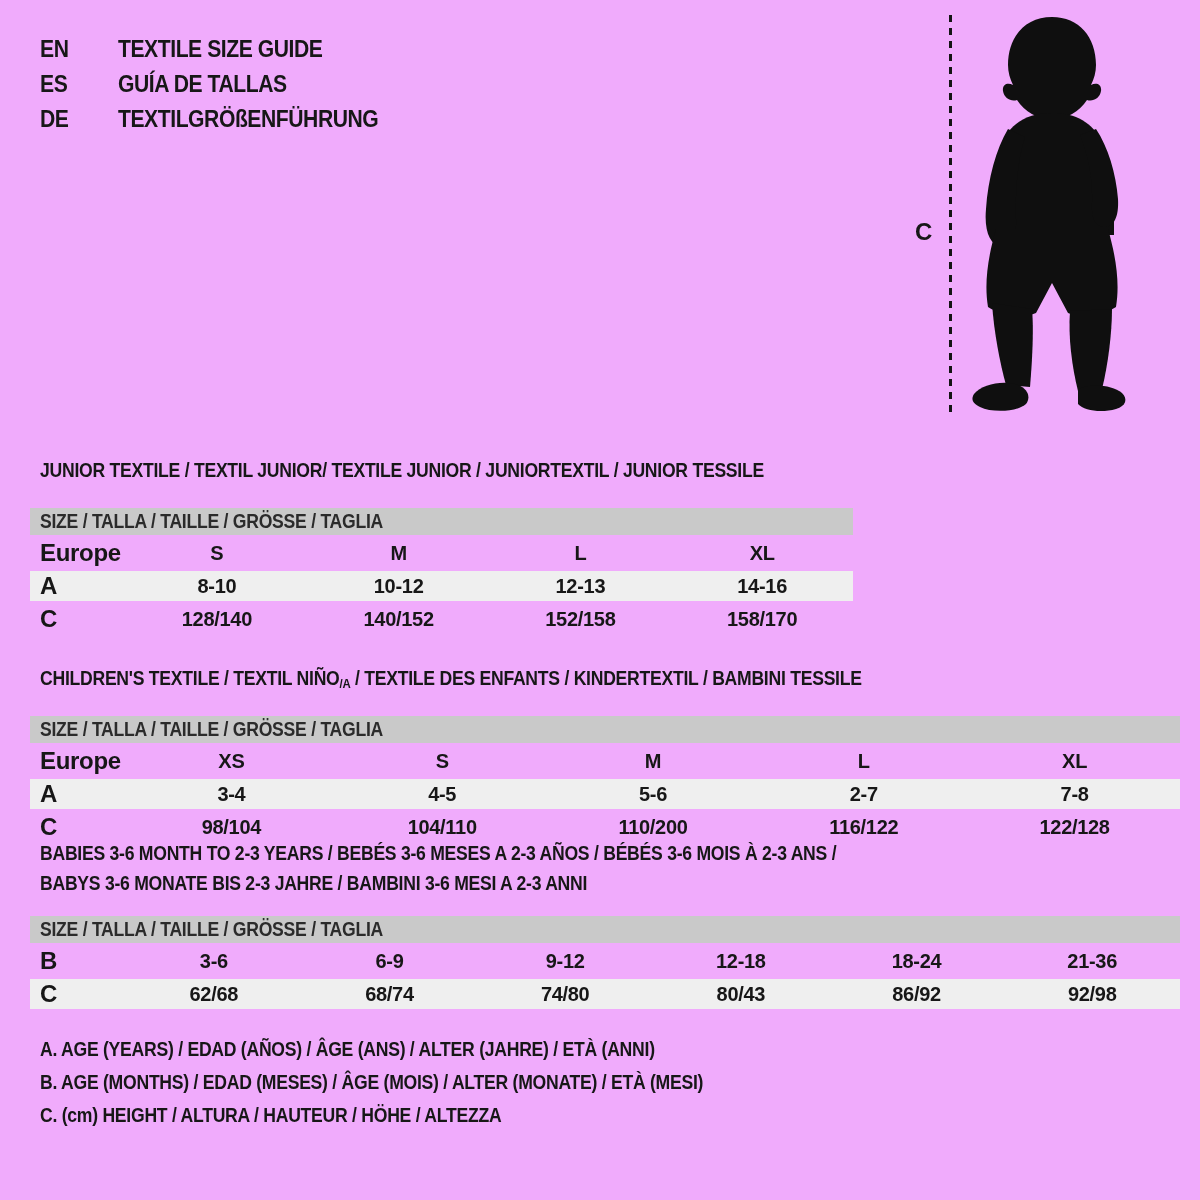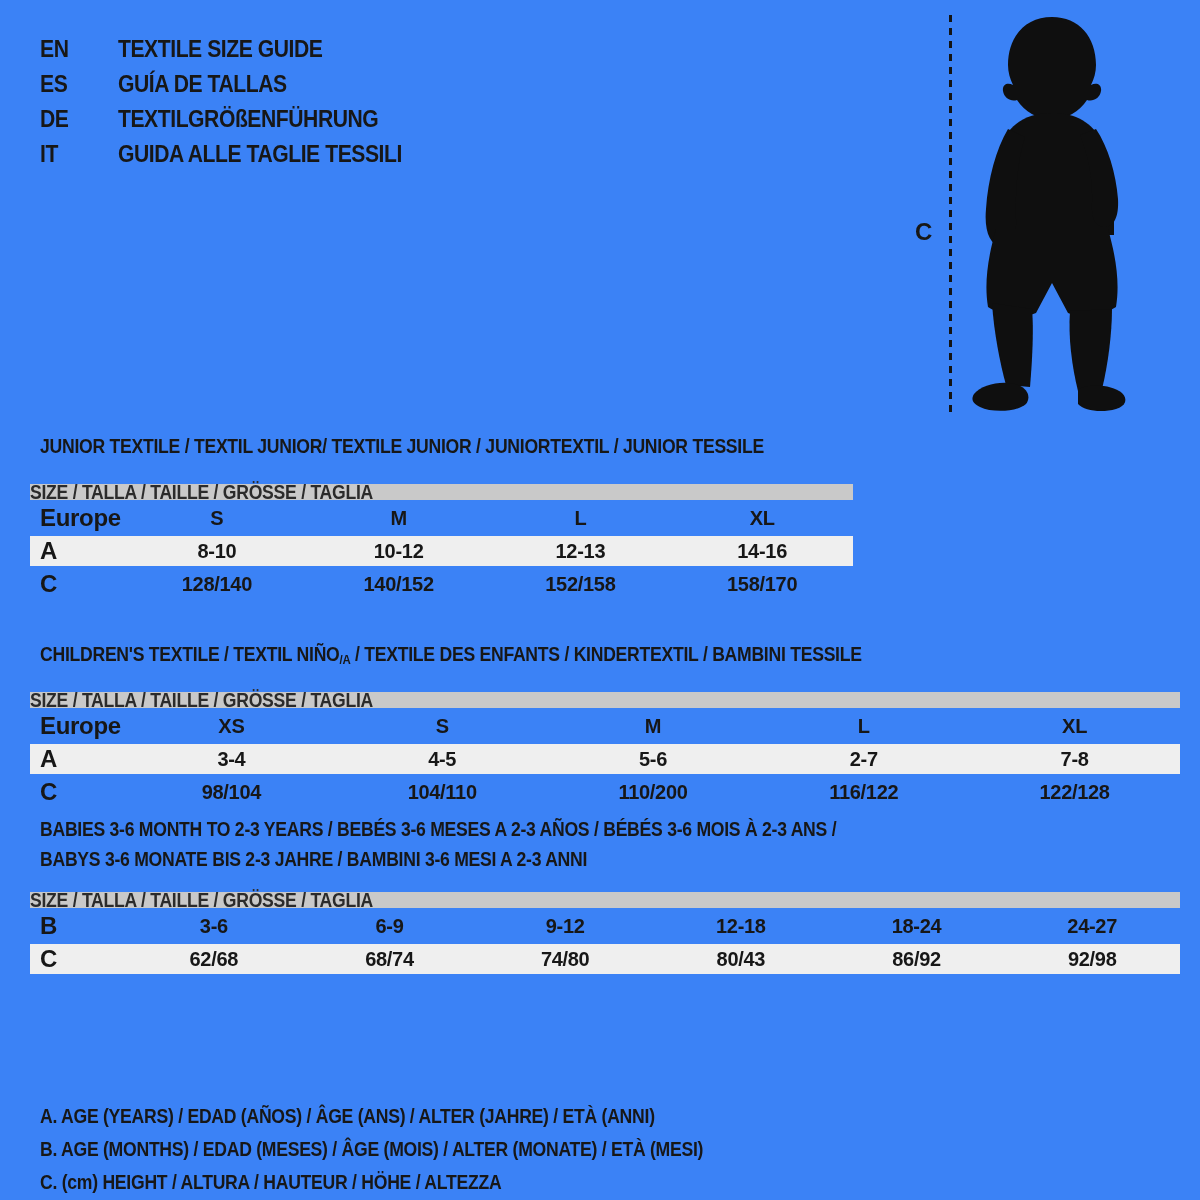--- a/index.html
+++ b/index.html
@@ -1,20 +1,20 @@
 <!DOCTYPE html>
 <html><head>
 <meta charset="utf-8">
 <style>
   html, body { margin: 0; padding: 0; background: #ffffff; }
   .stage {
     position: relative;
     width: 1200px;
     height: 1200px;
-    background: #3b82f6;
+    background: #f0abfc;
     font-family: "Liberation Sans", "DejaVu Sans", sans-serif;
     color: #171717;
     overflow: hidden;
     text-decoration: underline;
   }
   .condensed { transform: scaleX(0.88); transform-origin: left center; white-space: nowrap; }
 
   
   .lang-block { position: absolute; top: 31px; left: 40px; }
   .lang-row { display: flex; height: 35px; align-items: center; }
@@ -24,73 +24,69 @@
   
   .figure-block { position: absolute; left: 905px; top: 10px; width: 255px; height: 412px; }
   .height-label { position: absolute; left: 10px; top: 208px; font-size: 24px; font-weight: 700; }
   .dash-line {
     position: absolute; left: 44px; top: 5px; width: 3px; height: 400px;
     background: repeating-linear-gradient(to bottom, #141414 0 7px, transparent 7px 13px);
   }
   .toddler-svg { position: absolute; left: 58px; top: 5px; width: 176px; height: 400px; }
 
   
-  .section { position: absolute; left: 30px; }
+  .section { position: absolute; left: 30px; margin-top: 24px; }
   .section-title {
     font-size: 20px; font-weight: 700; letter-spacing: -0.3px;
     margin-left: 10px; height: 22px; line-height: 22px; margin-bottom: 27px;
   }
   .title-sub { font-size: 13px; position: relative; top: 3px; }
   .babies-title-line { font-size: 20px; font-weight: 700; letter-spacing: -0.3px;
     margin-left: 10px; height: 30px; line-height: 30px; }
   .babies-gap { height: 18px; }
 
   .size-bar {
-    height: 16px; background: #c9c9c9; display: flex; align-items: center;
-    box-sizing: border-box;
+    height: 27px; background: #c9c9c9; display: flex; align-items: center;
+    padding-left: 10px; box-sizing: border-box;
   }
   .size-bar-label { font-size: 20px; font-weight: 700; color: #2b2b2b; letter-spacing: -0.3px; }
 
   .t-row { display: flex; height: 30px; margin-top: 3px; align-items: center; }
   .t-row.striped { background: #efefef; }
   .t-label {
     width: 96px; padding-left: 10px; box-sizing: border-box;
     font-size: 24px; font-weight: 700; letter-spacing: -0.3px;
   }
   .t-cell { flex: 1; text-align: center; font-size: 20px; font-weight: 700; letter-spacing: -0.3px; }
 
   .sec-junior   { top: 435px; width: 823px; }
   .sec-children { top: 643px; width: 1150px; }
   .sec-babies   { top: 814px; width: 1150px; }
 
   
-  .notes-block { position: absolute; left: 40px; top: 1100px; }
+  .notes-block { position: absolute; left: 40px; top: 1033px; }
   .note-line { font-size: 20px; font-weight: 700; letter-spacing: -0.3px; height: 33px; line-height: 33px; }
 </style>
 </head>
 <body>
 
 <div class="stage">
 
   <div class="lang-block">
     <div class="lang-row">
       <span class="lang-code condensed">EN</span>
       <span class="lang-title condensed">TEXTILE SIZE GUIDE</span>
     </div>
     <div class="lang-row">
       <span class="lang-code condensed">ES</span>
       <span class="lang-title condensed">GUÍA DE TALLAS</span>
     </div>
     <div class="lang-row">
       <span class="lang-code condensed">DE</span>
       <span class="lang-title condensed">TEXTILGRÖßENFÜHRUNG</span>
-    </div>
-    <div class="lang-row">
-      <span class="lang-code condensed">IT</span>
-      <span class="lang-title condensed">GUIDA ALLE TAGLIE TESSILI</span>
     </div>
   </div>
 
   <div class="figure-block">
     <span class="height-label">C</span>
     <div class="dash-line"></div>
     <svg class="toddler-svg" viewBox="0 0 174 400" aria-hidden="true">
       <g fill="#0f0f0f">
         <path d="M88 2 C115 2 132 22 132 50 C132 57 130 64 127 70 C132 67 138 69 137 76 C136 83 129 87 123 85 C115 97 103 104 88 104 C73 104 61 97 53 85 C47 87 40 83 39 76 C38 69 44 67 49 70 C46 64 44 57 44 50 C44 22 61 2 88 2 Z"></path>
         <path d="M88 98 C112 98 129 108 137 126 C145 144 149 168 150 194 L150 220 L26 220 L26 194 C27 168 31 144 39 126 C47 108 64 98 88 98 Z"></path>
@@ -173,21 +169,21 @@
     <div class="size-bar">
       <span class="size-bar-label condensed">SIZE / TALLA / TAILLE / GRÖSSE / TAGLIA</span>
     </div>
     <div class="t-row">
       <span class="t-label">B</span>
       <span class="t-cell">3-6</span>
       <span class="t-cell">6-9</span>
       <span class="t-cell">9-12</span>
       <span class="t-cell">12-18</span>
       <span class="t-cell">18-24</span>
-      <span class="t-cell">24-27</span>
+      <span class="t-cell">21-36</span>
     </div>
     <div class="t-row striped">
       <span class="t-label">C</span>
       <span class="t-cell">62/68</span>
       <span class="t-cell">68/74</span>
       <span class="t-cell">74/80</span>
       <span class="t-cell">80/43</span>
       <span class="t-cell">86/92</span>
       <span class="t-cell">92/98</span>
     </div>

